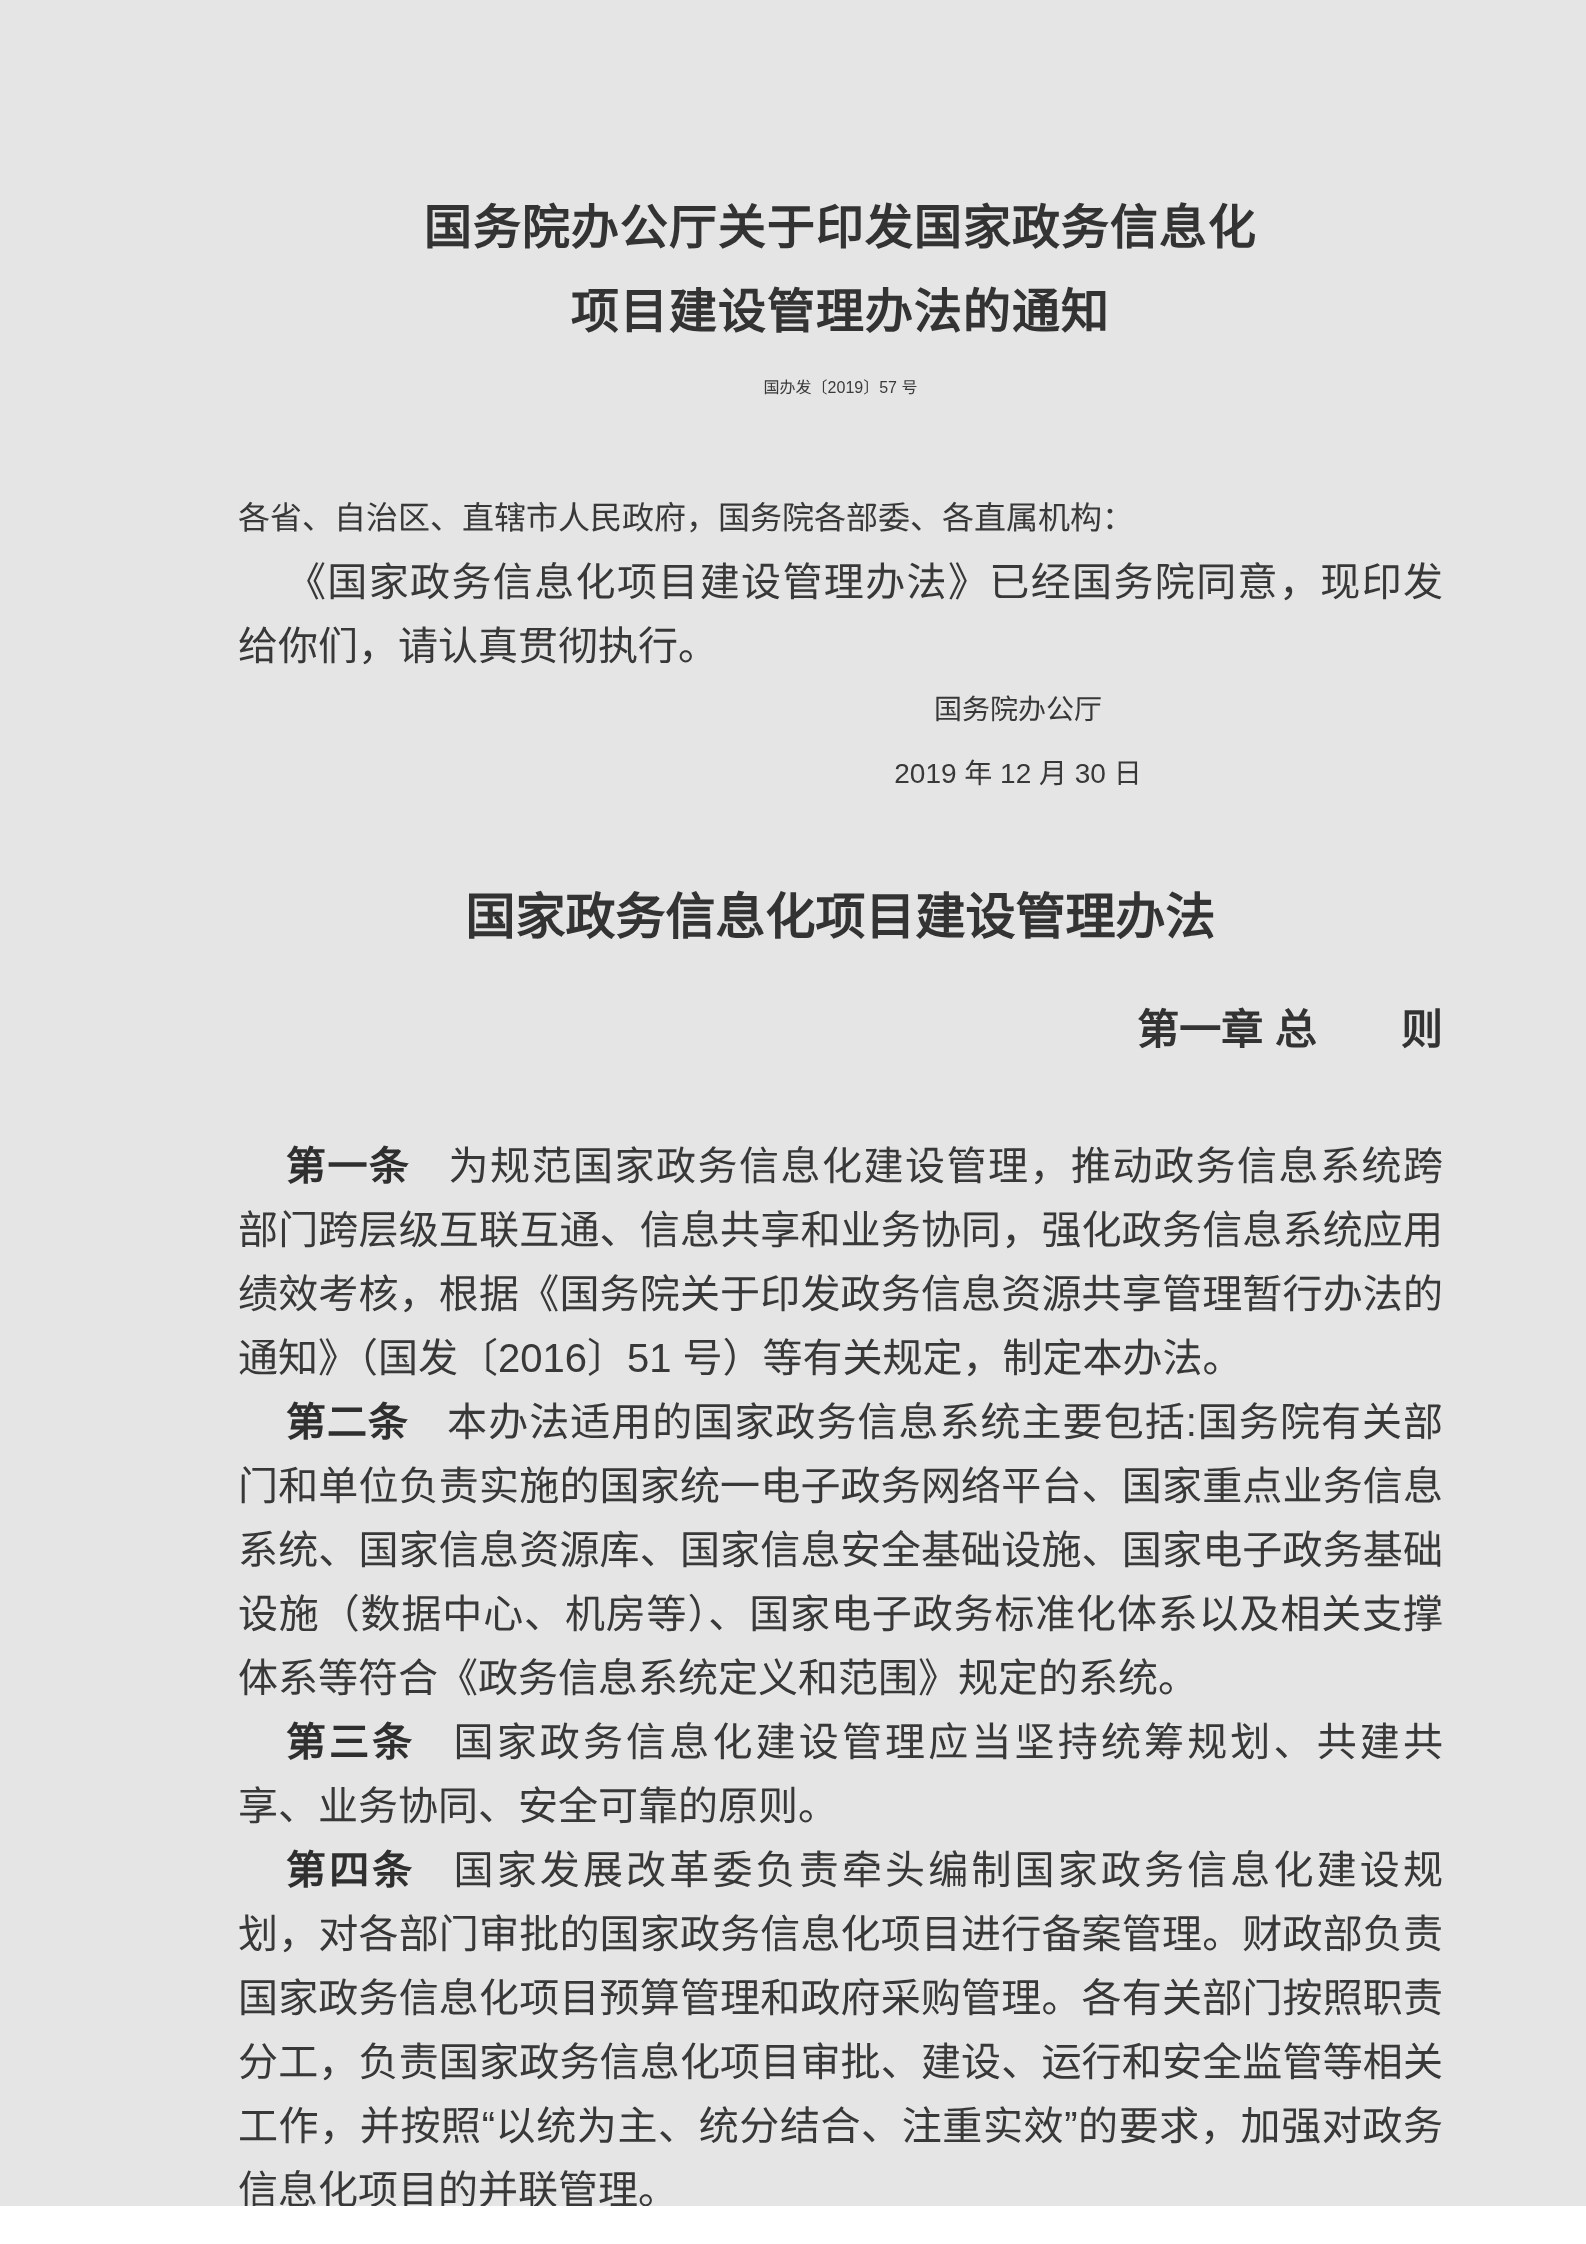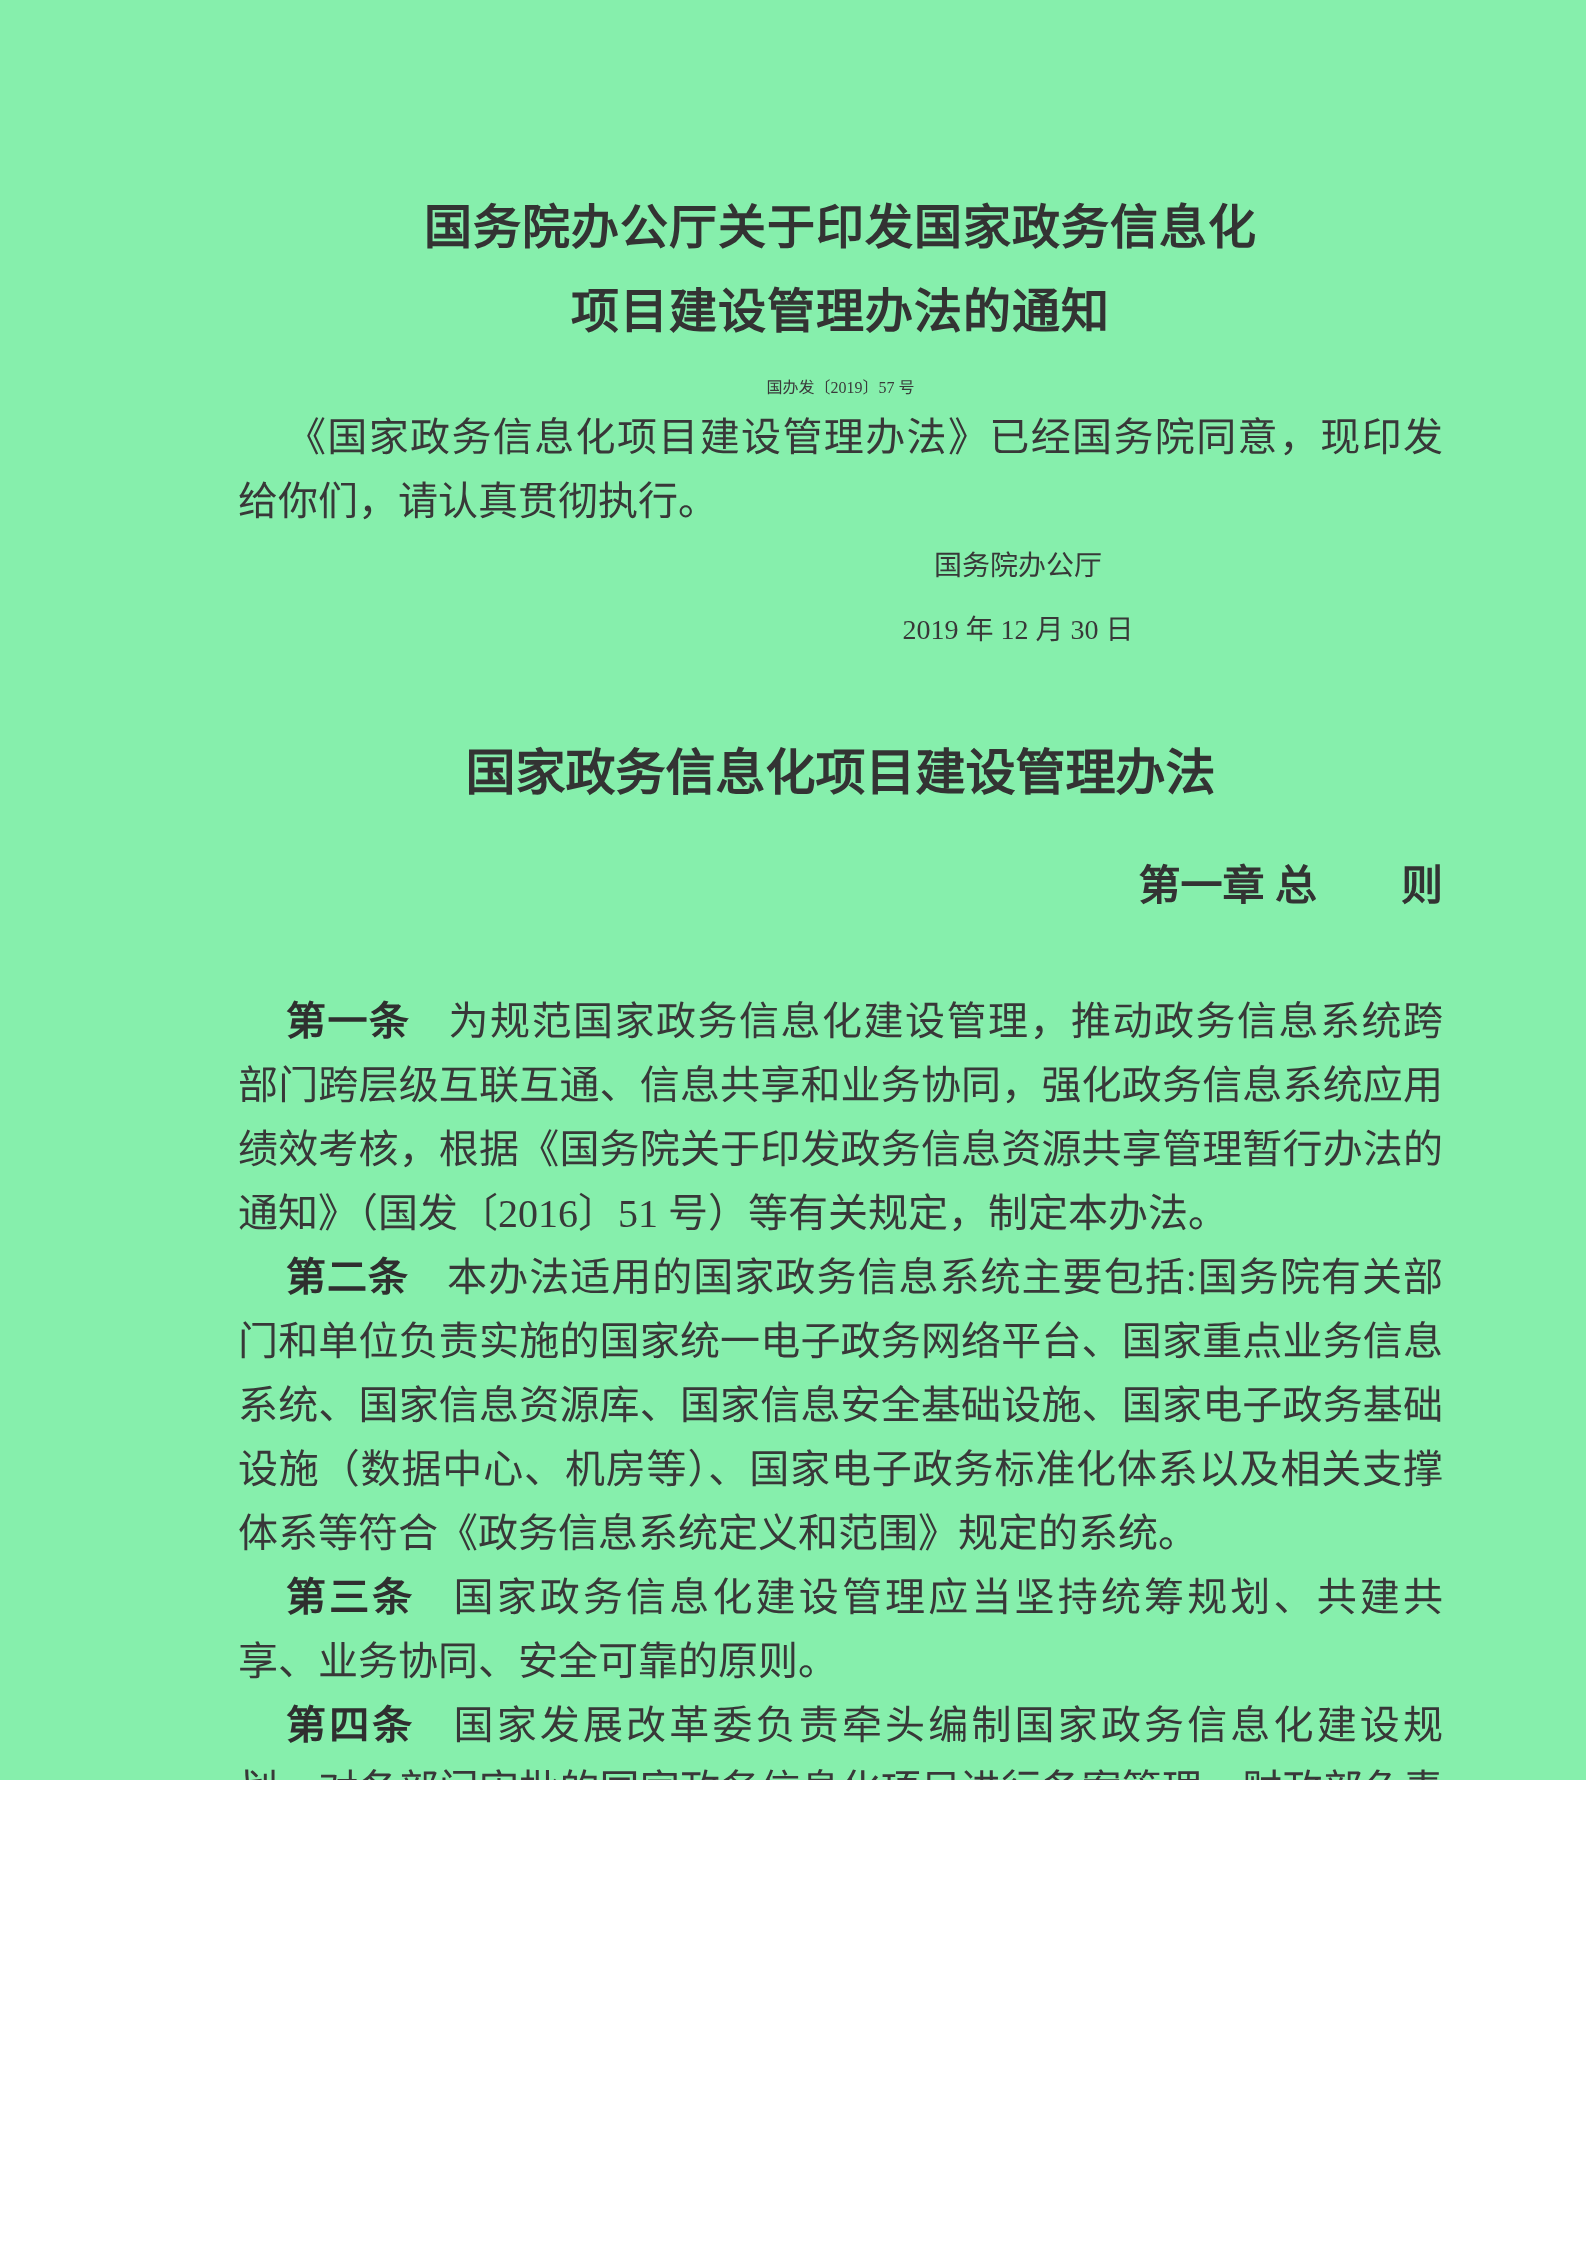--- a/index.html
+++ b/index.html
@@ -3,25 +3,25 @@
 <meta charset="utf-8">
 <style>
   html, body {
     margin: 0;
     padding: 0;
     background: #ffffff;
   }
   .page {
     position: relative;
     width: 1586px;
-    height: 1780px;
-    background: #86efac;
+    height: 2206px;
+    background: #e5e5e5;
     box-sizing: border-box;
     padding: 186px 143px 0 238px;
-    font-family: Liberation Serif, serif;
+    font-family: Liberation Sans, sans-serif;
     color: #383838;
     overflow: hidden;
   }
   .doc-title {
     margin: 0;
     text-align: center;
     font-size: 48px;
     line-height: 84px;
     font-weight: 700;
     color: #333333;
@@ -86,20 +86,21 @@
 
 <div class="page">
 
   <h1 class="doc-title">
     <span class="title-line">国务院办公厅关于印发国家政务信息化</span>
     <span class="title-line">项目建设管理办法的通知</span>
   </h1>
 
   <div class="doc-number">国办发〔2019〕57 号</div>
 
+  <p class="salutation">各省、自治区、直辖市人民政府，国务院各部委、各直属机构：</p>
 
   <p class="body-para indent">《国家政务信息化项目建设管理办法》已经国务院同意，现印发给你们，请认真贯彻执行。</p>
 
   <div class="sign-block">
     <div class="sign-line">国务院办公厅</div>
     <div class="sign-line">2019 年 12 月 30 日</div>
   </div>
 
   <h2 class="reg-title">国家政务信息化项目建设管理办法</h2>
 

